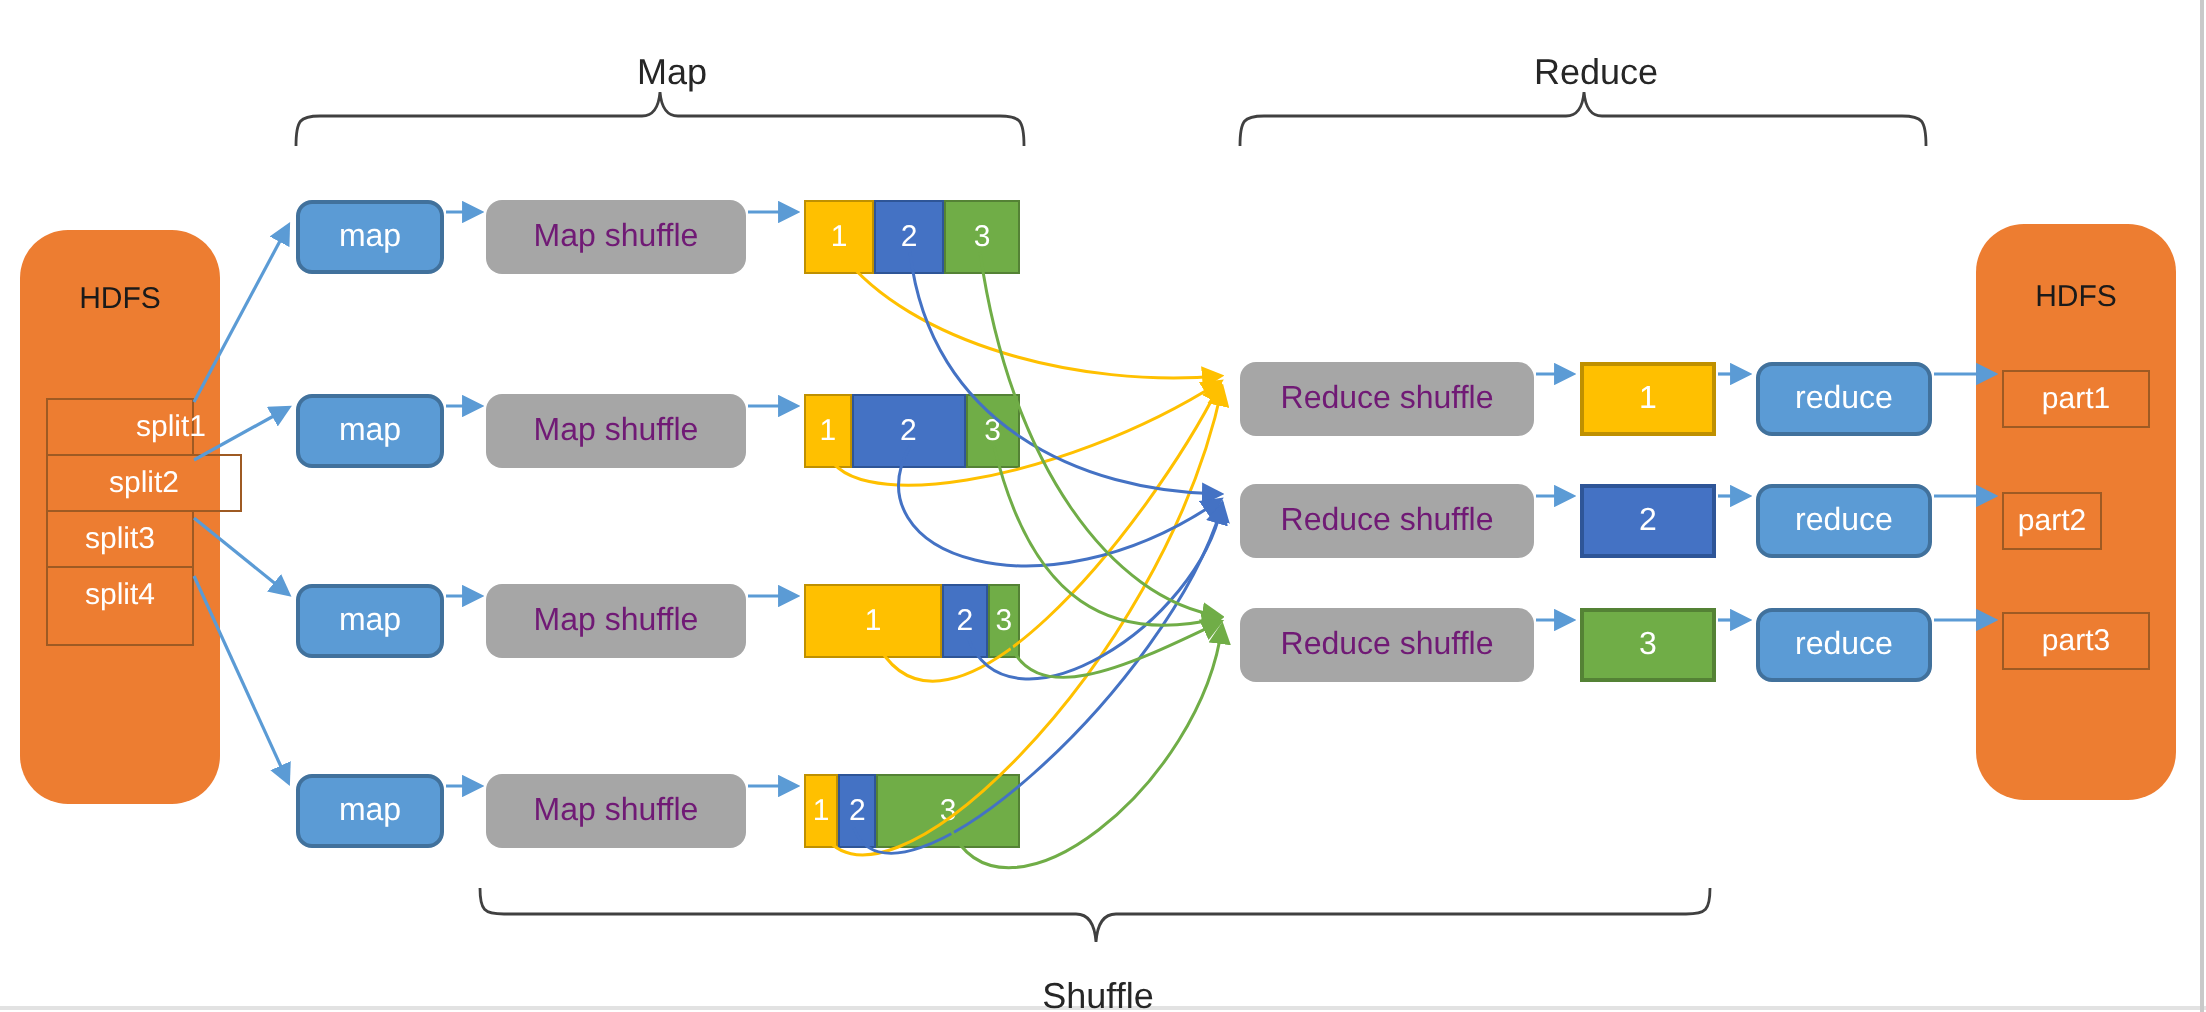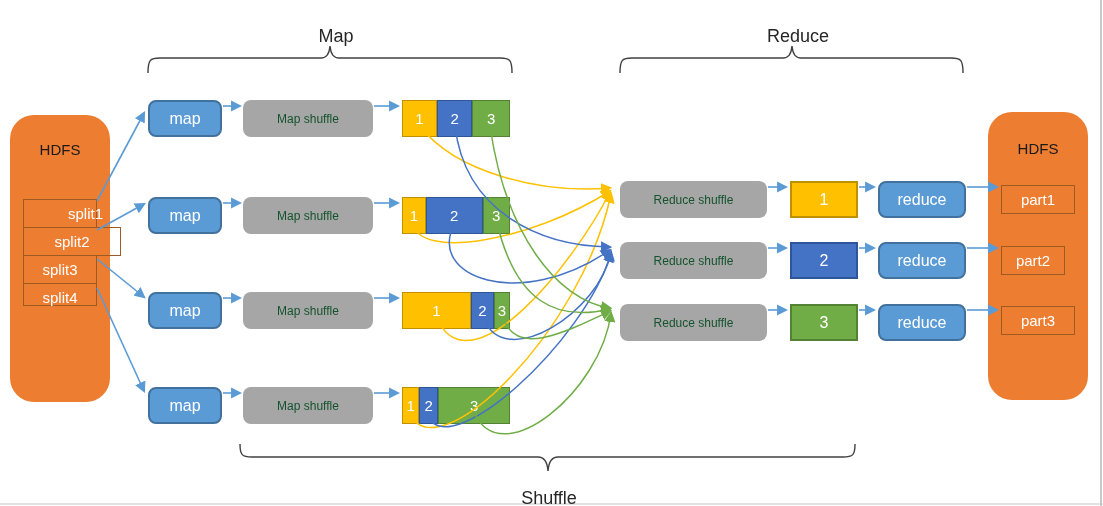--- a/index.html
+++ b/index.html
@@ -9,21 +9,21 @@
   .abs{position:absolute;box-sizing:border-box;margin-top:12px;}
   .stage-label{font-size:18px;color:#262626;text-align:center;z-index:4;}
   
   .hdfs{background:var(--orange);border-radius:24px;z-index:2;}
   .hdfs-title{position:absolute;left:0;width:100%;text-align:center;font-size:15px;color:#1a1a1a;}
   .iobox{position:absolute;box-sizing:border-box;border:1px solid #9e5a23;color:#fff;font-size:15px;
          text-align:center;line-height:27px;background:transparent;}
   
   .bluebox{background:var(--blue-box);border:2px solid var(--blue-box-border);border-radius:8px;
            color:#fff;font-size:16px;text-align:center;z-index:2;display:flex;align-items:center;justify-content:center;}
-  .graybox{background:var(--gray-box);border-radius:8px;color:#14532d;font-size:12px;text-align:left;
+  .graybox{background:var(--gray-box);border-radius:8px;color:#701a75;font-size:16px;text-align:left;
            z-index:2;display:flex;align-items:center;justify-content:center;}
   
   .bar{display:flex;z-index:2;}
   .seg{flex-grow:1;flex-basis:0;min-width:0;color:#fff;font-size:15px;display:flex;align-items:center;
        justify-content:center;box-sizing:border-box;overflow:hidden;}
   .seg-yellow{background:var(--yellow);border:1px solid var(--yellow-dark);}
   .seg-blue{background:var(--blue);border:1px solid var(--blue-dark);}
   .seg-green{background:var(--green);border:1px solid var(--green-dark);}
   .pbox{color:#fff;font-size:16px;display:flex;align-items:center;justify-content:center;z-index:2;}
   .p-yellow{background:var(--yellow);border:2px solid var(--yellow-dark);}
@@ -105,21 +105,21 @@
     <path class="cG" marker-end="url(#mG)" d="M497,223 C516,302 556,322 610,309"></path>
     <path class="cG" marker-end="url(#mG)" d="M504,319 C516,357 566,332 610,311"></path>
     <path class="cG" marker-end="url(#mG)" d="M475,414 C502,472 601,392 611,313"></path>
   </svg>
 
   <div class="abs hdfs" style="left:10px;top:103px;width:100px;height:287px;">
     <div class="hdfs-title" style="top:26px;">HDFS</div>
     <div class="iobox" style="left:13px;top:84px;width:74px;height:29px;padding-left:44px;">split1</div>
     <div class="iobox" style="left:13px;top:112px;width:98px;height:29px;">split2</div>
     <div class="iobox" style="left:13px;top:140px;width:74px;height:29px;">split3</div>
-    <div class="iobox" style="left:13px;top:168px;width:74px;height:23px;">split4</div>
+    <div class="iobox" style="left:13px;top:168px;width:74px;height:40px;">split4</div>
   </div>
 
   <div class="abs bluebox" style="left:148px;top:88px;width:74px;height:37px;">map</div>
   <div class="abs graybox" style="left:243px;top:88px;width:130px;height:37px;">Map shuffle</div>
   <div class="abs bar" style="left:402px;top:88px;width:108px;height:37px;">
     <span class="seg seg-yellow" style="flex-grow: 35;">1</span>
     <span class="seg seg-blue" style="flex-grow: 35;">2</span>
     <span class="seg seg-green" style="flex-grow: 38;">3</span>
   </div>
 
@@ -155,17 +155,17 @@
   <div class="abs pbox p-blue" style="left:790px;top:230px;width:68px;height:37px;">2</div>
   <div class="abs bluebox" style="left:878px;top:230px;width:88px;height:37px;">reduce</div>
 
   <div class="abs graybox" style="left:620px;top:292px;width:147px;height:37px;">Reduce shuffle</div>
   <div class="abs pbox p-green" style="left:790px;top:292px;width:68px;height:37px;">3</div>
   <div class="abs bluebox" style="left:878px;top:292px;width:88px;height:37px;">reduce</div>
 
   <div class="abs hdfs" style="left:988px;top:100px;width:100px;height:288px;">
     <div class="hdfs-title" style="top:28px;">HDFS</div>
     <div class="iobox" style="left:13px;top:73px;width:74px;height:29px;">part1</div>
-    <div class="iobox" style="left:13px;top:134px;width:64px;height:29px;">part2</div>
+    <div class="iobox" style="left:13px;top:134px;width:50px;height:29px;">part2</div>
     <div class="iobox" style="left:13px;top:194px;width:74px;height:29px;">part3</div>
   </div>
 
 </div>
 
 </body></html>

